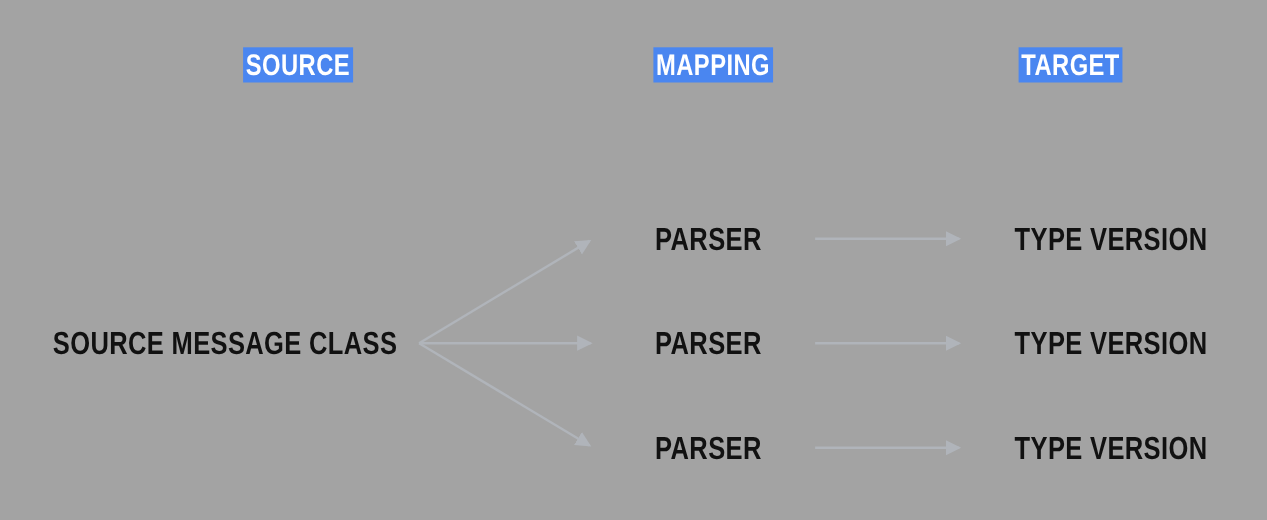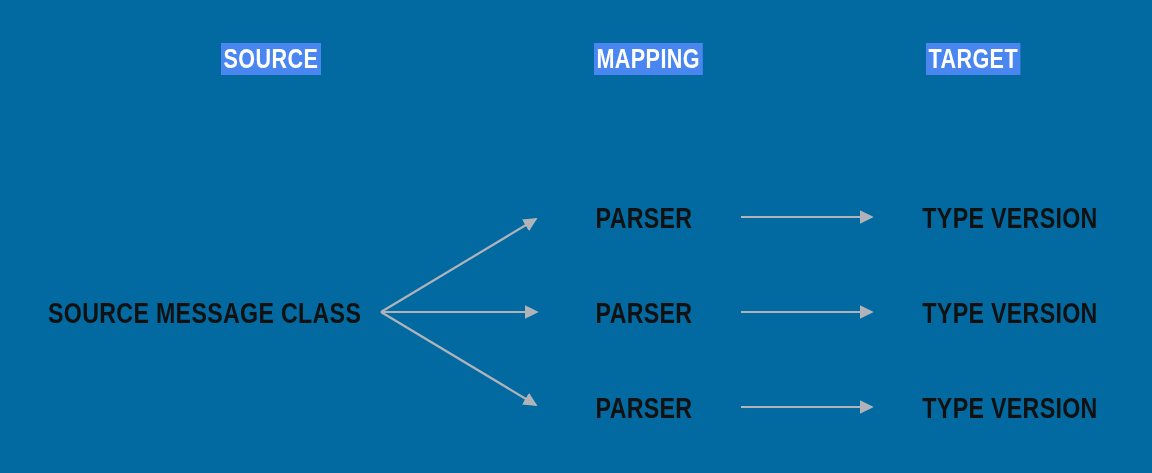--- a/index.html
+++ b/index.html
@@ -8,21 +8,21 @@
     padding: 0;
     background: #ffffff;
   }
   body {
     font-family: "Liberation Sans", sans-serif;
   }
   #canvas {
     position: relative;
     width: 1152px;
     height: 473px;
-    background: #0369a1;
+    background: #a3a3a3;
     overflow: hidden;
   }
 
   
   .col-header {
     position: absolute;
     display: inline-block;
     color: #ffffff;
     background: #4a86f0;
     font-family: "Liberation Sans Narrow", "Liberation Sans", sans-serif;

